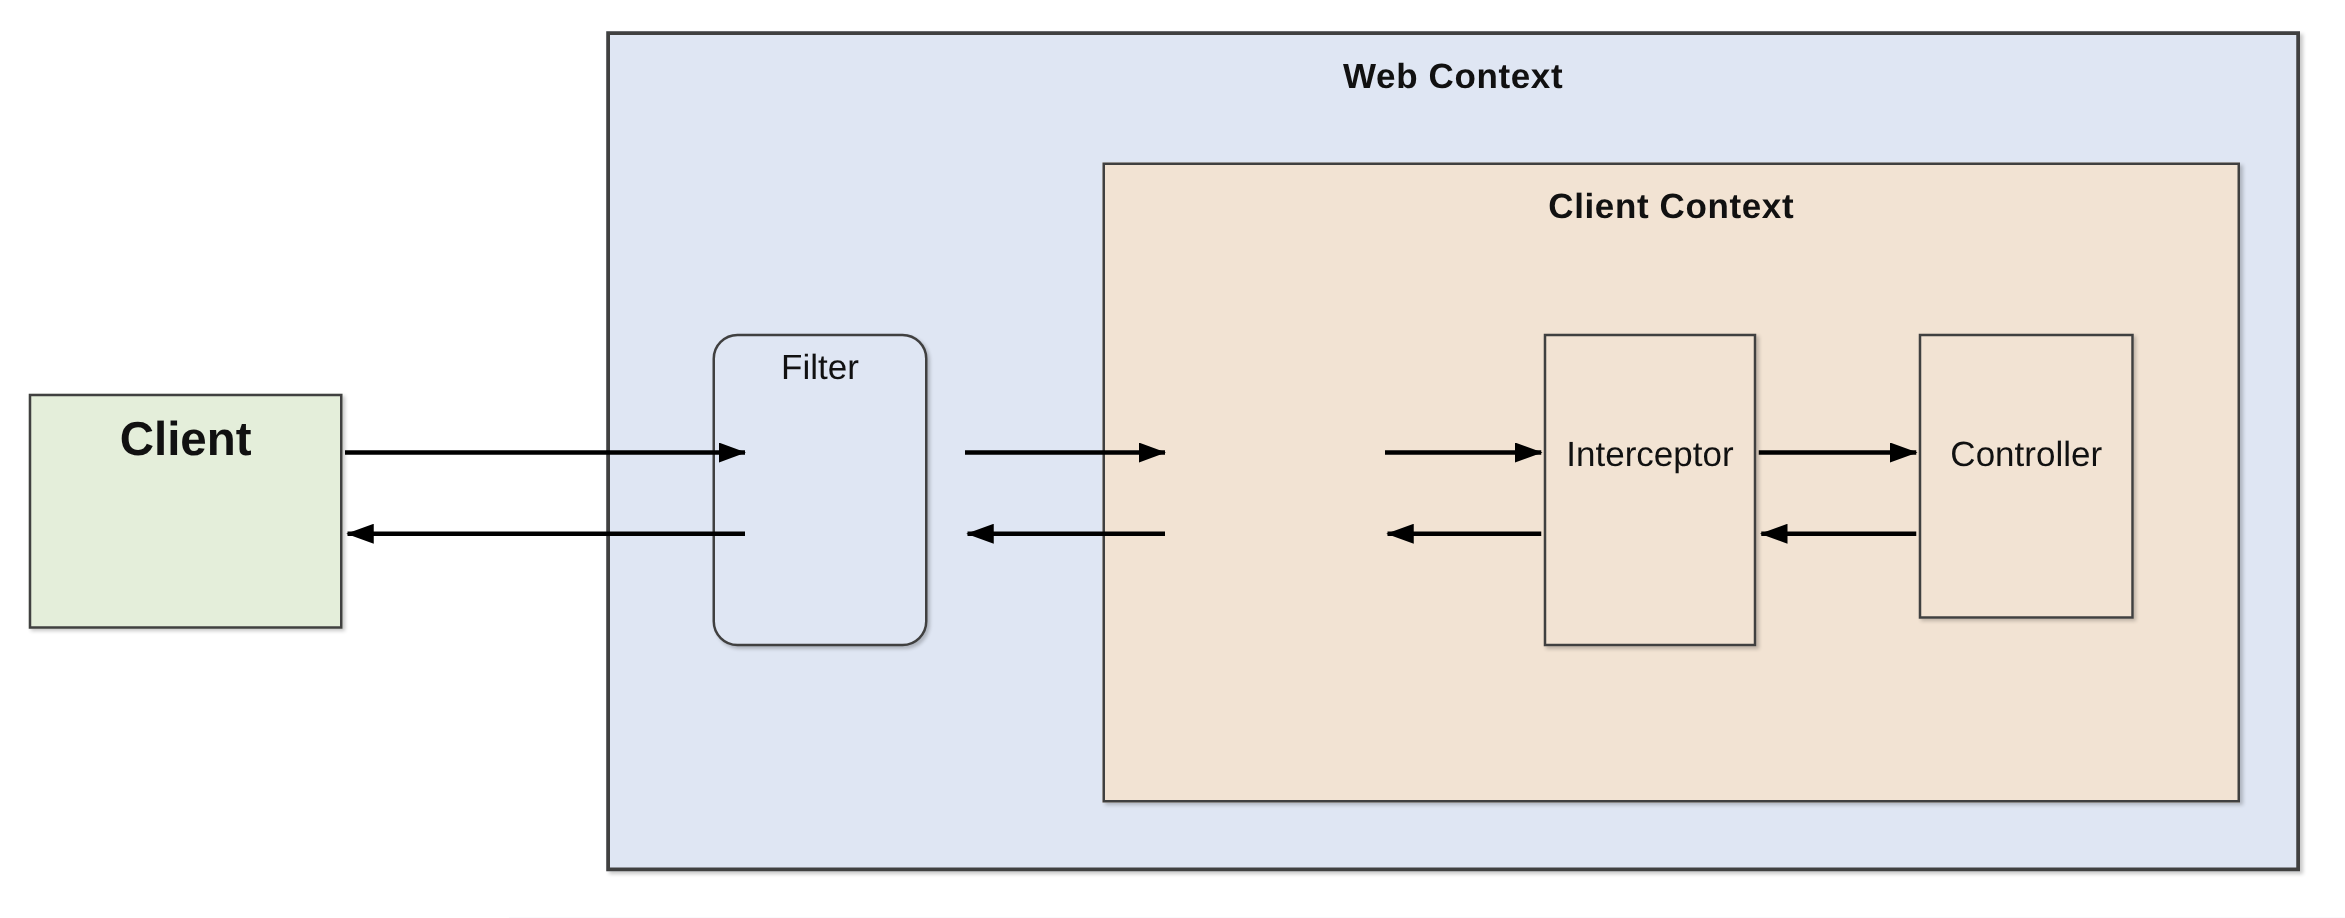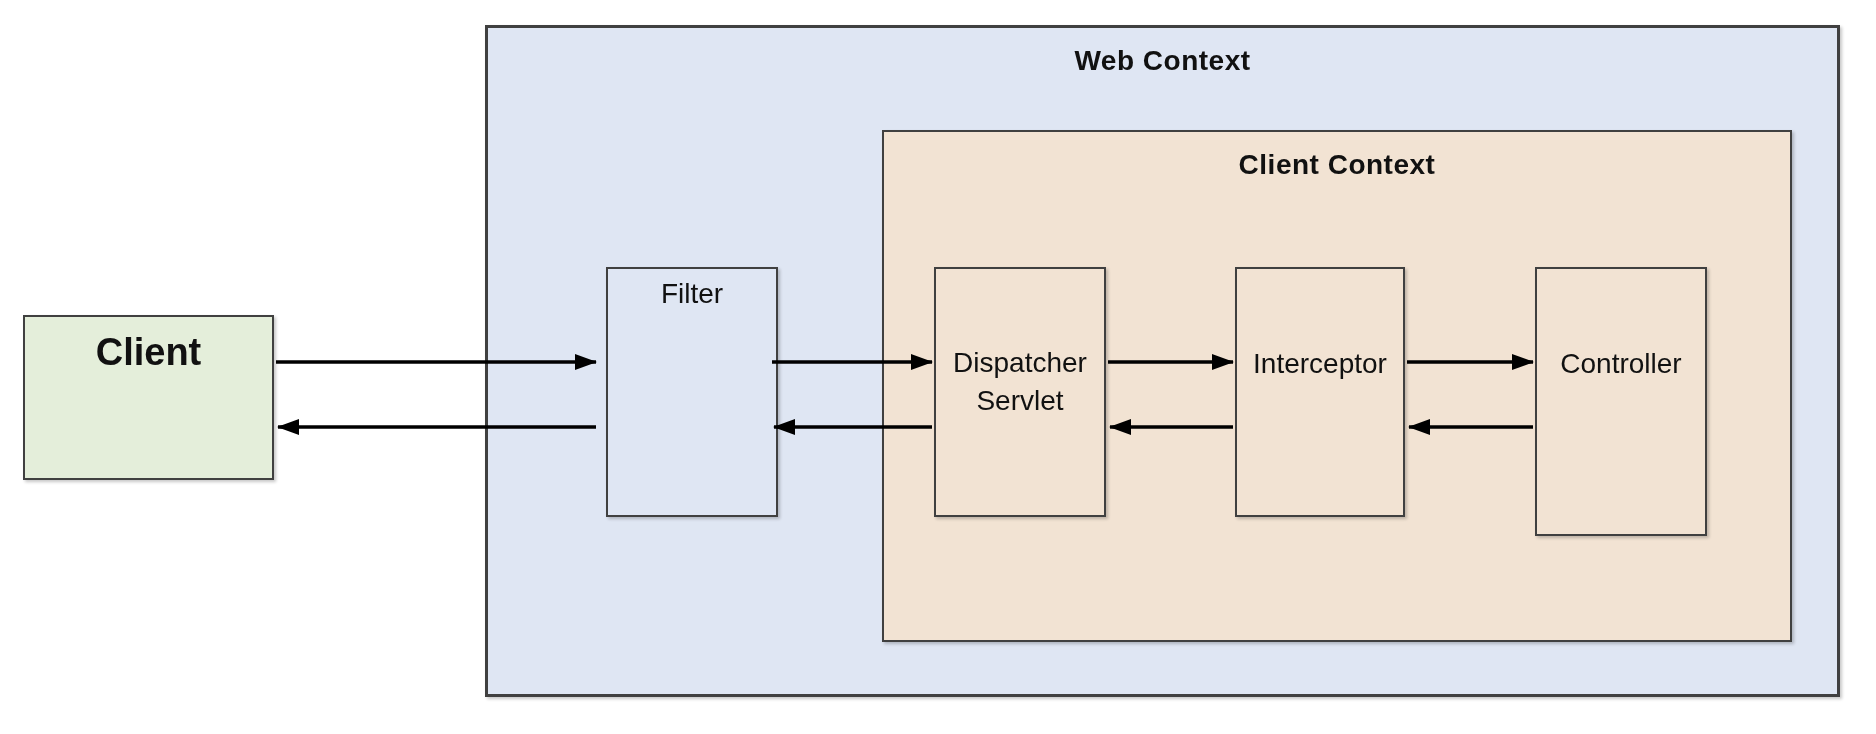--- a/index.html
+++ b/index.html
@@ -42,45 +42,46 @@
     padding-top: 10px;
   }
   .node {
     border: 2px solid var(--box-border, #404040);
     text-align: center;
     color: var(--text, #111111);
     font-size: 28px;
     line-height: 34px;
   }
   .client {
-    left: 23px; top: 315px; width: 251px; height: 165px;
+    left: 23px; top: 315px; width: 251px; height: 188px;
     background: var(--client-fill, #e4eeda);
     font-weight: bold;
     font-size: 38px;
     line-height: 46px;
     padding-top: 12px;
   }
   .filter {
-    left: 606px; top: 267px; width: 172px; height: 250px;
+    left: 570px; top: 267px; width: 172px; height: 250px;
     background: var(--web-context-fill, #dfe6f3);
     padding-top: 8px;
+    border-radius: 20px;
   }
   .dispatcher-servlet {
     left: 934px; top: 267px; width: 172px; height: 250px;
     background: var(--spring-context-fill, #f2e3d3);
     padding-top: 75px;
     line-height: 38px;
   }
   .interceptor {
     left: 1235px; top: 267px; width: 170px; height: 250px;
     background: var(--spring-context-fill, #f2e3d3);
     padding-top: 78px;
   }
   .controller {
-    left: 1535px; top: 267px; width: 172px; height: 269px;
+    left: 1535px; top: 267px; width: 172px; height: 228px;
     background: var(--spring-context-fill, #f2e3d3);
     padding-top: 78px;
   }
   .arrows {
     position: absolute;
     left: 0; top: 0;
     width: 1876px;
     height: 734px;
     pointer-events: none;
     z-index: 10;
@@ -104,23 +105,20 @@
   </div>
 
   <div class="box node client">
     <span>Client</span>
   </div>
 
   <div class="box node filter">
     <span>Filter</span>
   </div>
 
-  <div class="box node dispatcher-servlet">
-    <span>Dispatcher Servlet</span>
-  </div>
 
   <div class="box node interceptor">
     <span>Interceptor</span>
   </div>
 
   <div class="box node controller">
     <span>Controller</span>
   </div>
 
   <svg class="arrows" viewBox="0 0 1876 734" xmlns="http://www.w3.org/2000/svg">

